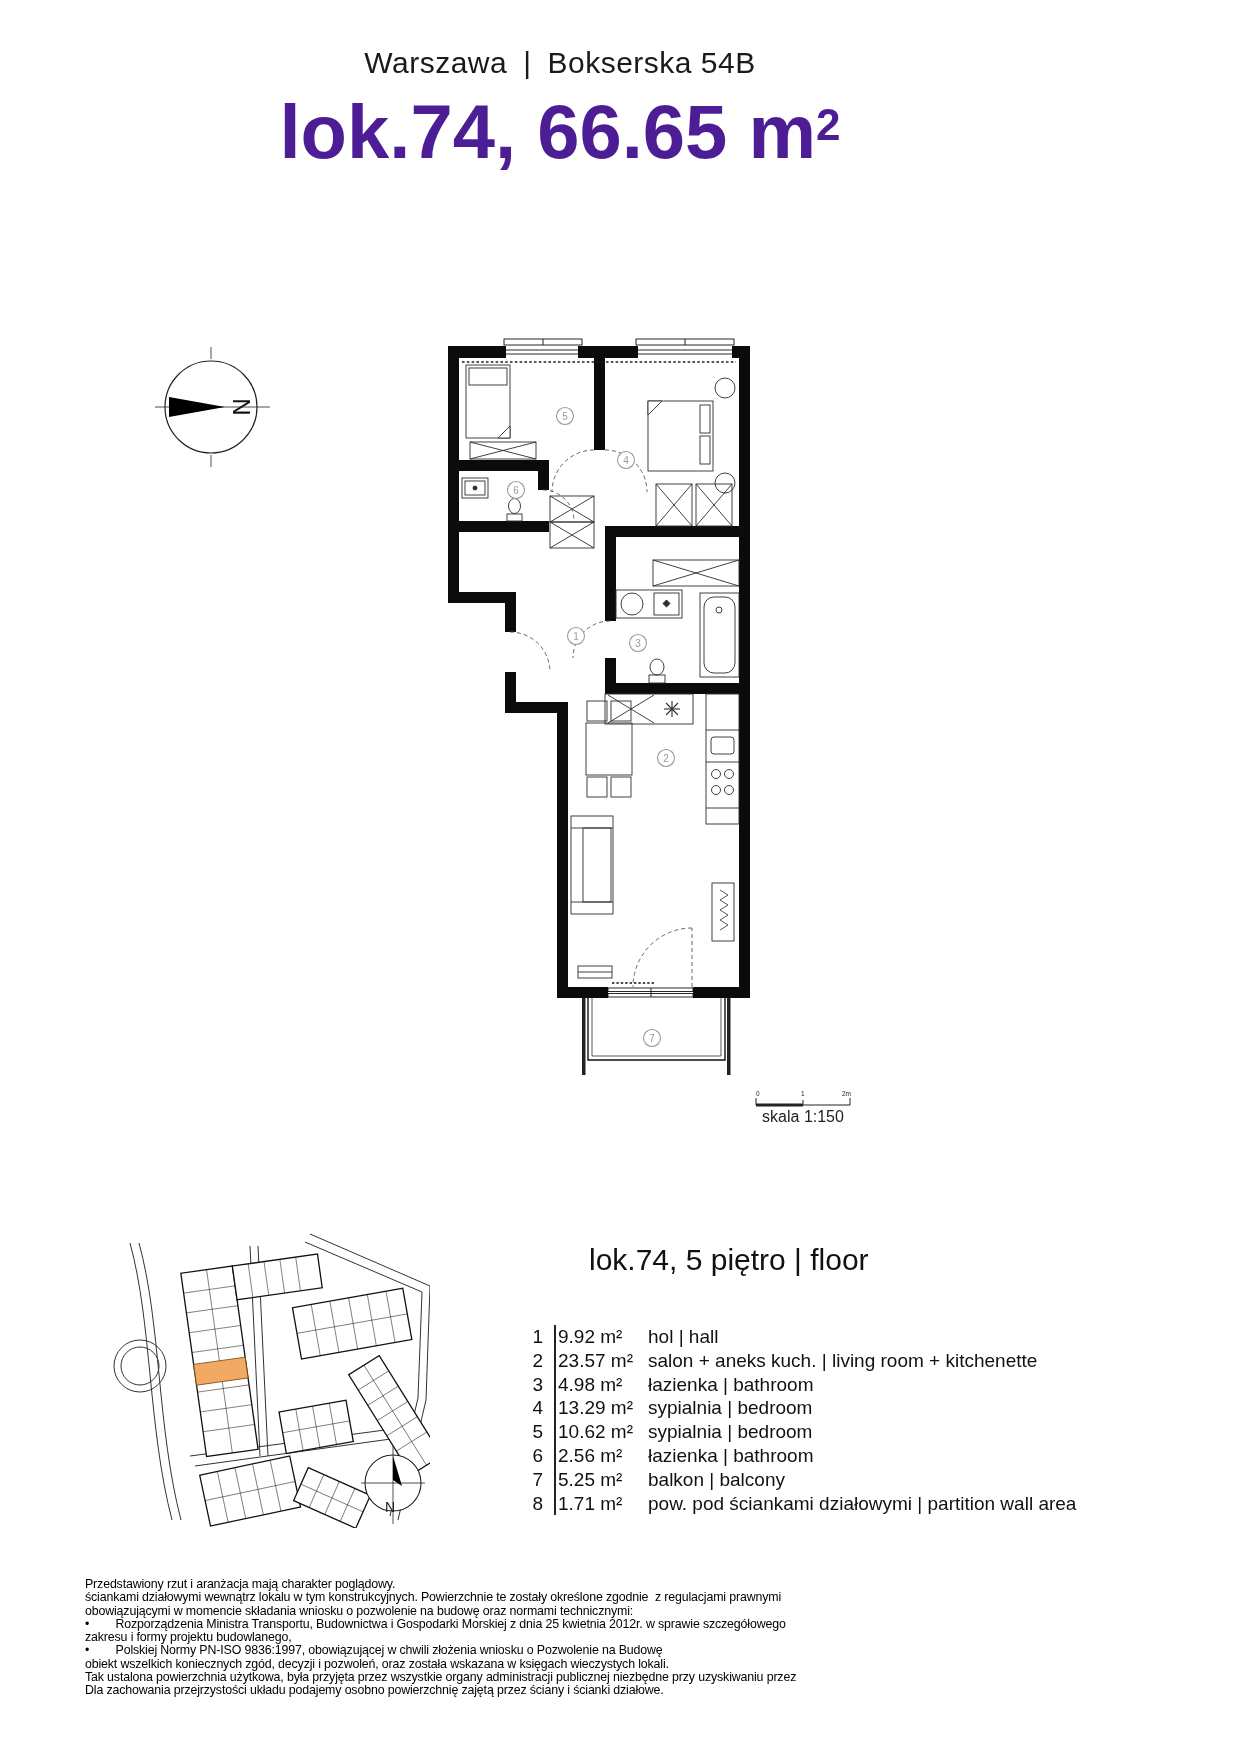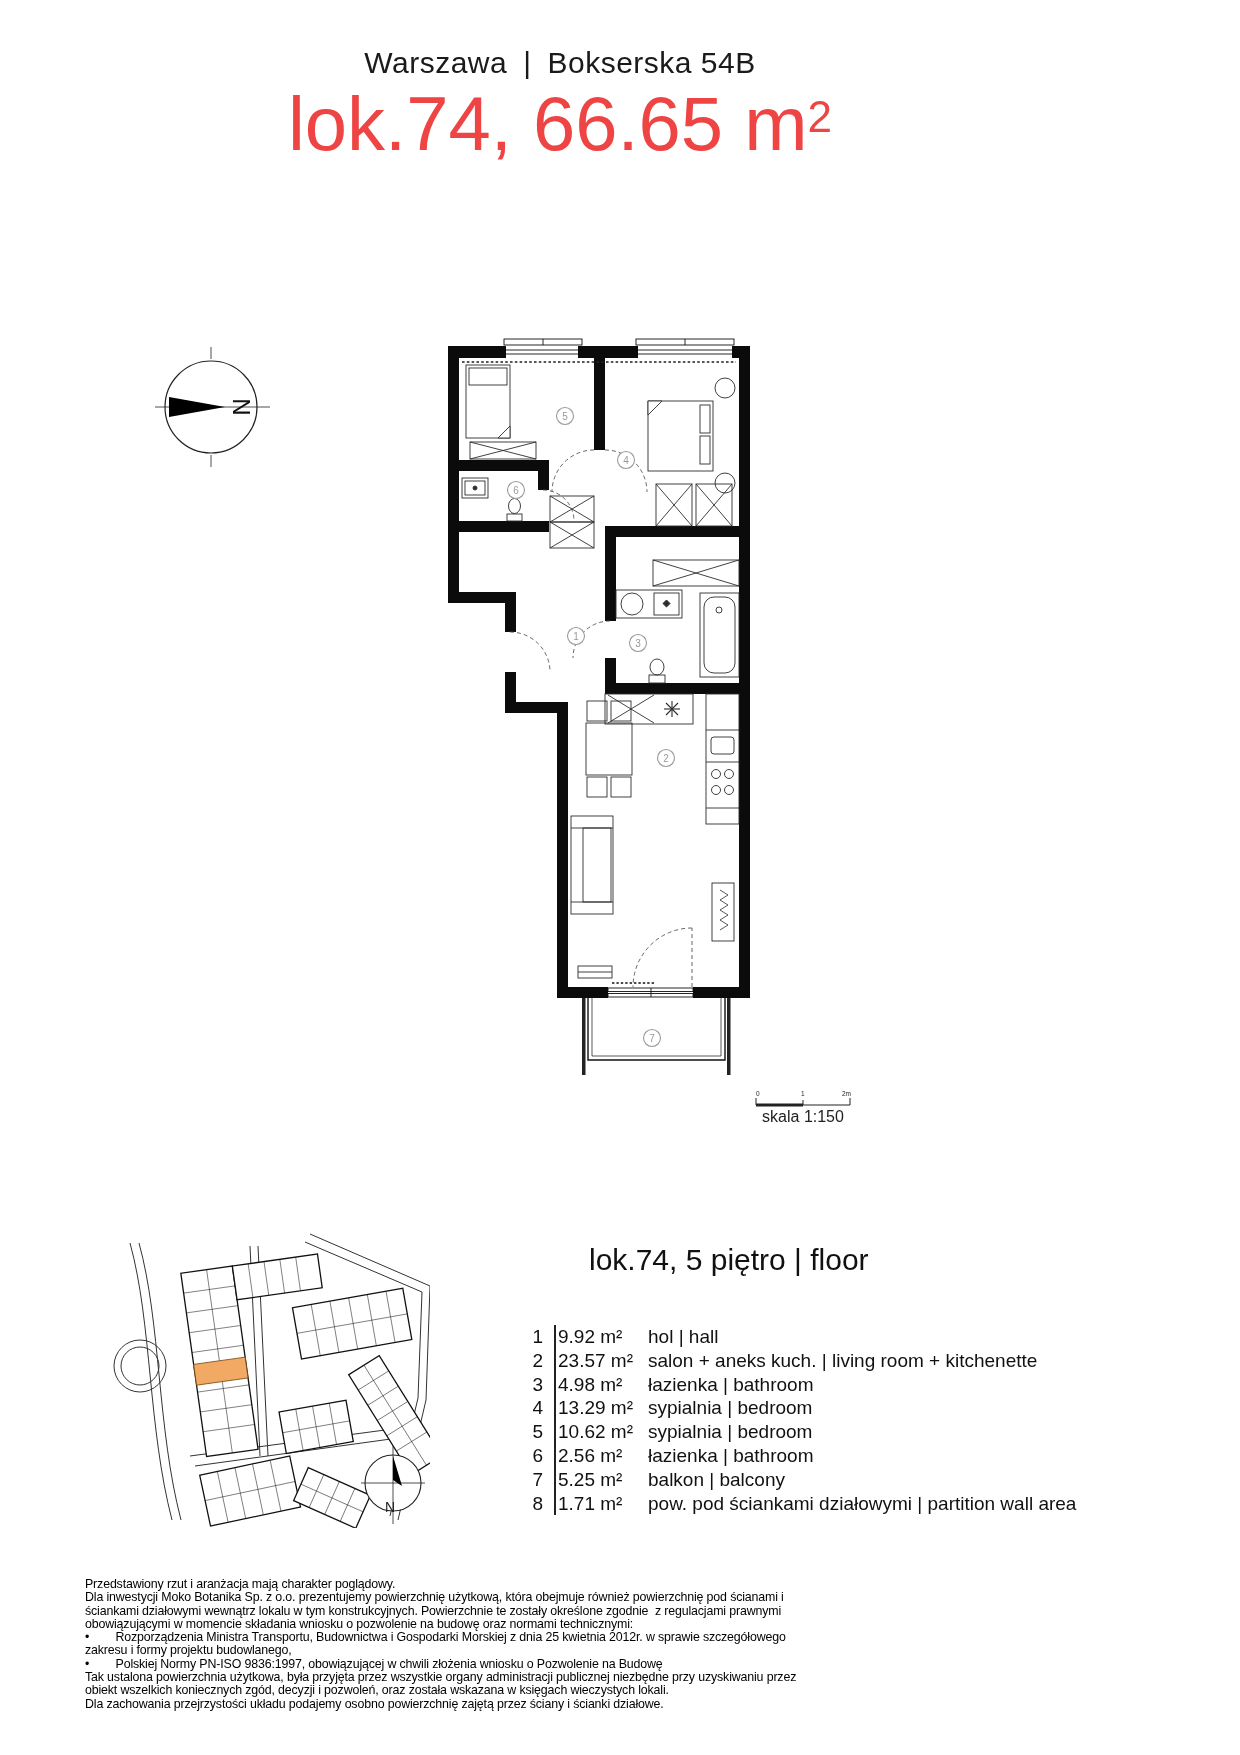--- a/index.html
+++ b/index.html
@@ -3,21 +3,21 @@
 <meta charset="utf-8">
 <style>
   html,body{margin:0;padding:0;background:#fff;}
   body{font-family:"Liberation Sans","DejaVu Sans",sans-serif;color:#111;}
   #page{position:relative;width:1240px;height:1755px;background:#fff;overflow:hidden;border-radius:19px;}
 
   
   .hdr{position:absolute;left:0;top:46px;width:1120px;text-align:center;}
   .hdr-line1{font-size:30px;font-weight:300;letter-spacing:.5px;color:#1a1a1a;}
   .hdr-line1 .sep{display:inline-block;margin:0 16px;font-weight:300;color:#1a1a1a;}
-  .hdr-title{margin-top:0;font-size:76px;font-weight:400;letter-spacing:0;color:#ef4444;}
+  .hdr-title{margin-top:8px;font-size:76px;font-weight:700;letter-spacing:0;color:#4c1d95;}
   .hdr-title sup{font-size:58%;vertical-align:18px;}
 
   
   svg text{font-family:"Liberation Sans","DejaVu Sans",sans-serif;}
   .scale-label{position:absolute;left:748px;top:1108px;width:110px;text-align:center;
                font-size:16px;color:#222;}
 
   
   .unit-title{position:absolute;left:543px;top:1243px;font-size:30px;font-weight:400;color:#111;margin-left:46px;}
   .legend{position:absolute;left:470px;top:1325px;font-size:19px;color:#111;}
@@ -391,25 +391,24 @@
     <div class="legend-row">
       <div class="legend-no">8</div>
       <div class="legend-bar"></div>
       <div class="legend-area">1.71 m²</div>
       <div class="legend-name">pow. pod ściankami działowymi | partition wall area</div>
     </div>
   </div>
 
   <div class="disclaimer">
     <div>Przedstawiony rzut i aranżacja mają charakter poglądowy.</div>
-    <div>Dla inwestycji Moko Botanika Sp. z o.o. prezentujemy powierzchnię użytkową, która obejmuje również powierzchnię pod ścianami i</div>
     <div>ściankami działowymi wewnątrz lokalu w tym konstrukcyjnych. Powierzchnie te zostały określone zgodnie  z regulacjami prawnymi</div>
     <div>obowiązującymi w momencie składania wniosku o pozwolenie na budowę oraz normami technicznymi:</div>
     <div>•        Rozporządzenia Ministra Transportu, Budownictwa i Gospodarki Morskiej z dnia 25 kwietnia 2012r. w sprawie szczegółowego</div>
     <div>zakresu i formy projektu budowlanego,</div>
     <div>•        Polskiej Normy PN-ISO 9836:1997, obowiązującej w chwili złożenia wniosku o Pozwolenie na Budowę</div>
+    <div>obiekt wszelkich koniecznych zgód, decyzji i pozwoleń, oraz została wskazana w księgach wieczystych lokali.</div>
     <div>Tak ustalona powierzchnia użytkowa, była przyjęta przez wszystkie organy administracji publicznej niezbędne przy uzyskiwaniu przez</div>
-    <div>obiekt wszelkich koniecznych zgód, decyzji i pozwoleń, oraz została wskazana w księgach wieczystych lokali.</div>
     <div>Dla zachowania przejrzystości układu podajemy osobno powierzchnię zajętą przez ściany i ścianki działowe.</div>
   </div>
 
 
 </div>
 
 </body></html>

